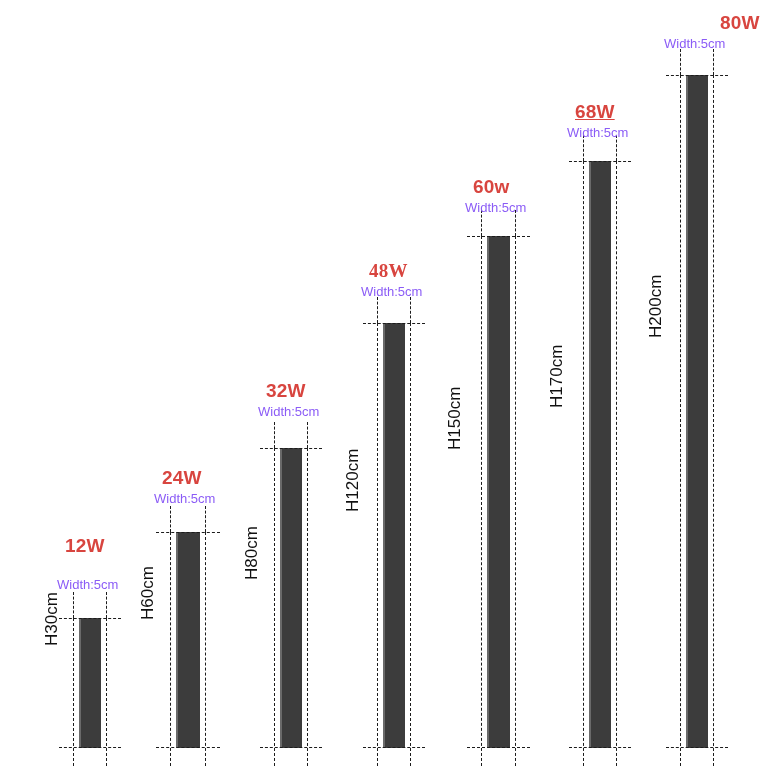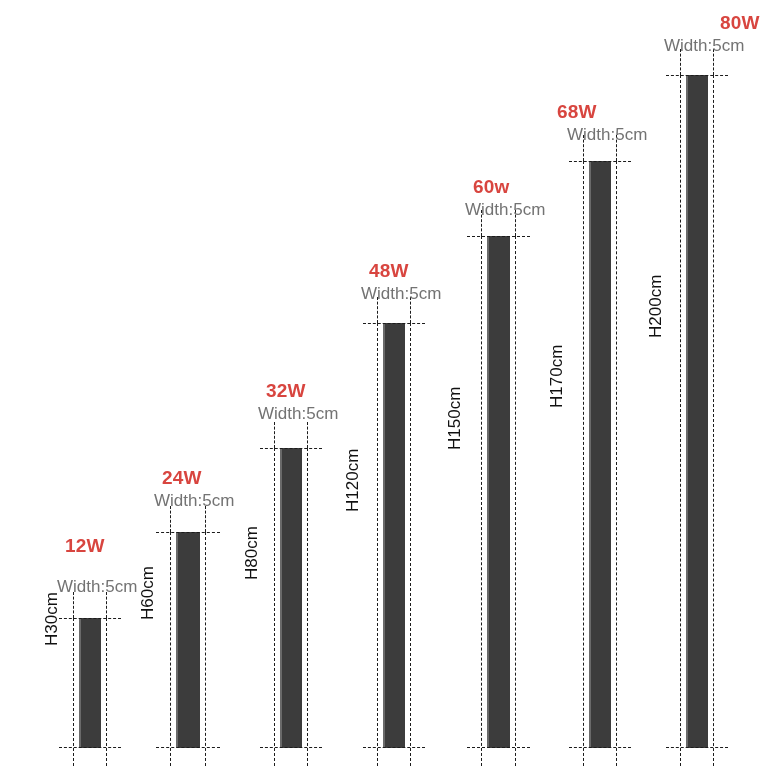--- a/index.html
+++ b/index.html
@@ -81,22 +81,22 @@
     color: #d8453f;
     font-size: 19px;
     font-weight: 700;
     white-space: nowrap;
     letter-spacing: 0.2px;
   }
 
   
   .width-label {
     position: absolute;
-    color: #737373;
-    font-size: 17px;
+    color: #8b5cf6;
+    font-size: 13px;
     white-space: nowrap;
   }
 
   
   .height-label {
     position: absolute;
     color: #111111;
     font-size: 17px;
     white-space: nowrap;
     transform-origin: left bottom;
@@ -145,21 +145,21 @@
     <div class="height-label" style="left: 262px; top: 560px;">H80cm</div>
     <div class="product" style="left: 383px; width: 22px; height: 425px; bottom: 36px;">
       <div class="bar" style="width: 22px; height: 425px;"></div>
       <div class="vline left" style="height: 443px;"></div>
       <div class="vline right" style="height: 443px;"></div>
       <div class="hline-top" style="top: 0px;"></div>
       <div class="hline-bottom"></div>
       <div class="wtick left" style="top: -26px;"></div>
       <div class="wtick right" style="top: -26px;"></div>
     </div>
-    <div class="watt" style="top: 260px; left: 369px;">48W</div>
+    <div class="watt" style="top: 260px; left: 369px; font-family: Liberation Serif, serif;">48W</div>
     <div class="width-label" style="top: 284px; left: 361px;">Width:5cm</div>
     <div class="height-label" style="left: 363px; top: 492px;">H120cm</div>
     <div class="product" style="left: 487px; width: 23px; height: 512px; bottom: 36px;">
       <div class="bar" style="width: 23px; height: 512px;"></div>
       <div class="vline left" style="height: 530px;"></div>
       <div class="vline right" style="height: 530px;"></div>
       <div class="hline-top" style="top: 0px;"></div>
       <div class="hline-bottom"></div>
       <div class="wtick left" style="top: -26px;"></div>
       <div class="wtick right" style="top: -26px;"></div>
@@ -169,21 +169,21 @@
     <div class="height-label" style="left: 465px; top: 430px;">H150cm</div>
     <div class="product" style="left: 589px; width: 22px; height: 587px; bottom: 36px;">
       <div class="bar" style="width: 22px; height: 587px;"></div>
       <div class="vline left" style="height: 605px;"></div>
       <div class="vline right" style="height: 605px;"></div>
       <div class="hline-top" style="top: 0px;"></div>
       <div class="hline-bottom"></div>
       <div class="wtick left" style="top: -26px;"></div>
       <div class="wtick right" style="top: -26px;"></div>
     </div>
-    <div class="watt" style="top: 101px; left: 557px;">68W</div>
+    <div class="watt" style="top: 101px; left: 575px; text-decoration: underline;">68W</div>
     <div class="width-label" style="top: 125px; left: 567px;">Width:5cm</div>
     <div class="height-label" style="left: 567px; top: 388px;">H170cm</div>
     <div class="product" style="left: 686px; width: 22px; height: 673px; bottom: 36px;">
       <div class="bar" style="width: 22px; height: 673px;"></div>
       <div class="vline left" style="height: 691px;"></div>
       <div class="vline right" style="height: 691px;"></div>
       <div class="hline-top" style="top: 0px;"></div>
       <div class="hline-bottom"></div>
       <div class="wtick left" style="top: -26px;"></div>
       <div class="wtick right" style="top: -26px;"></div>

